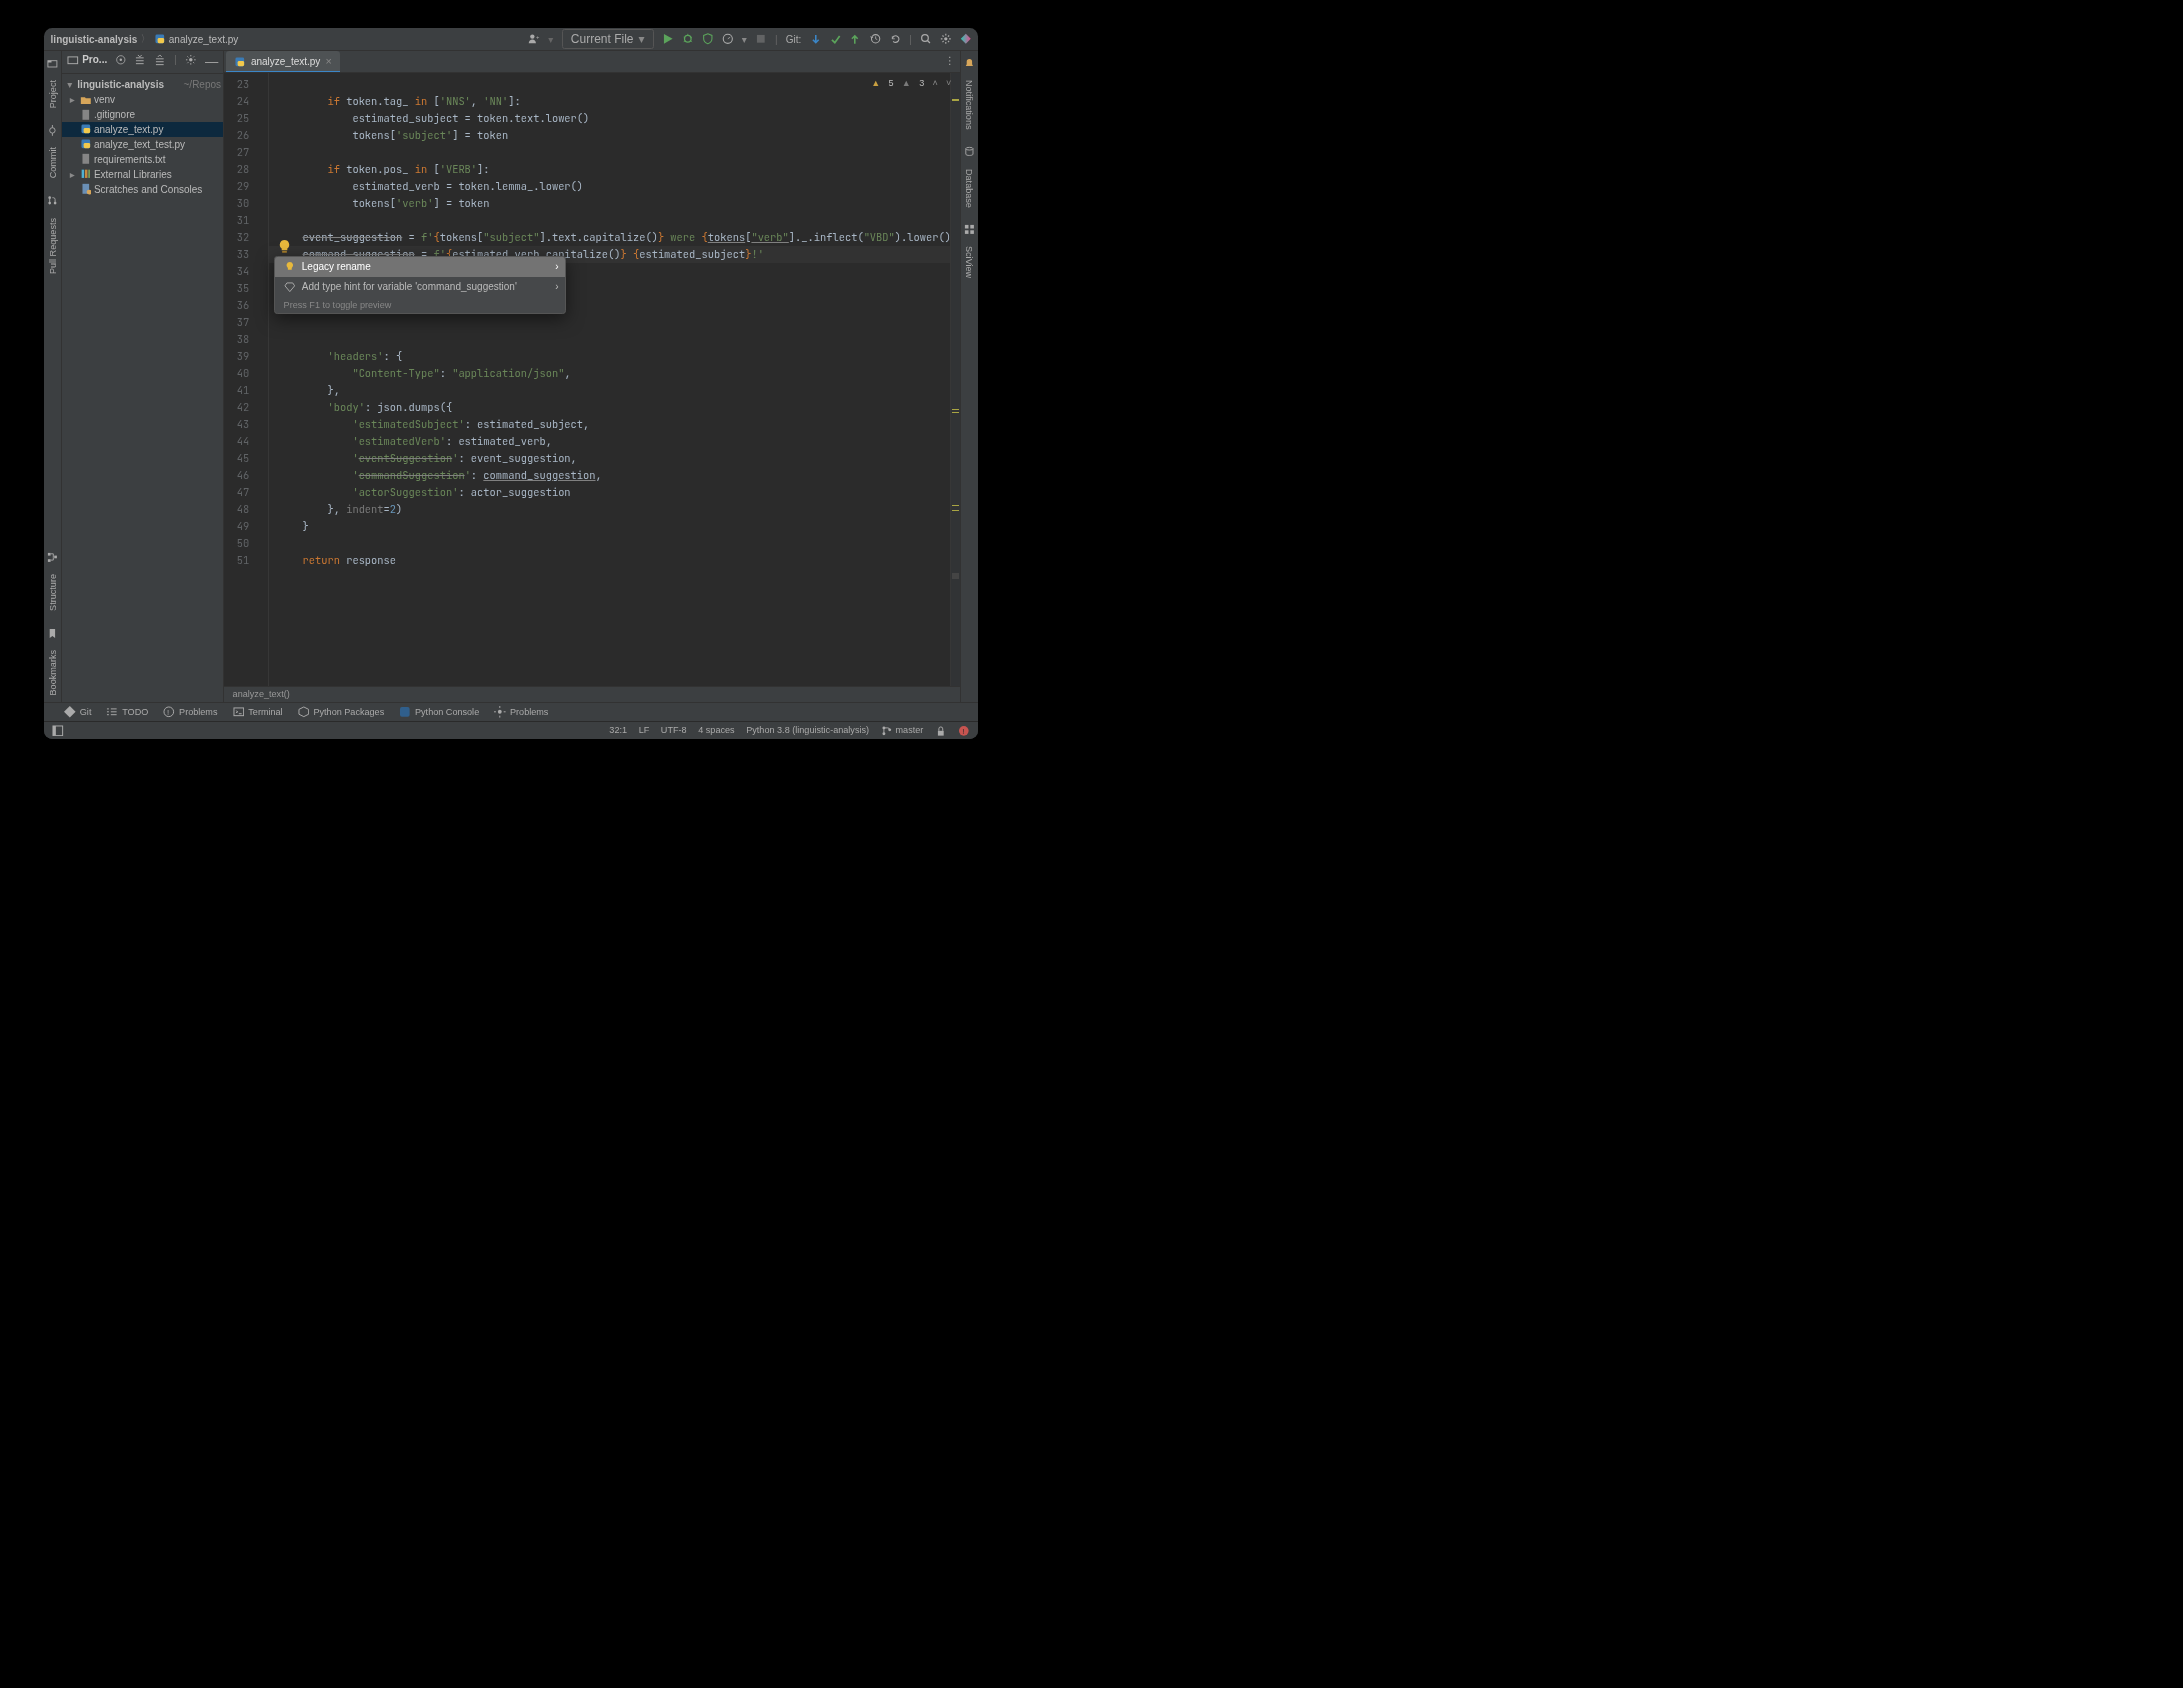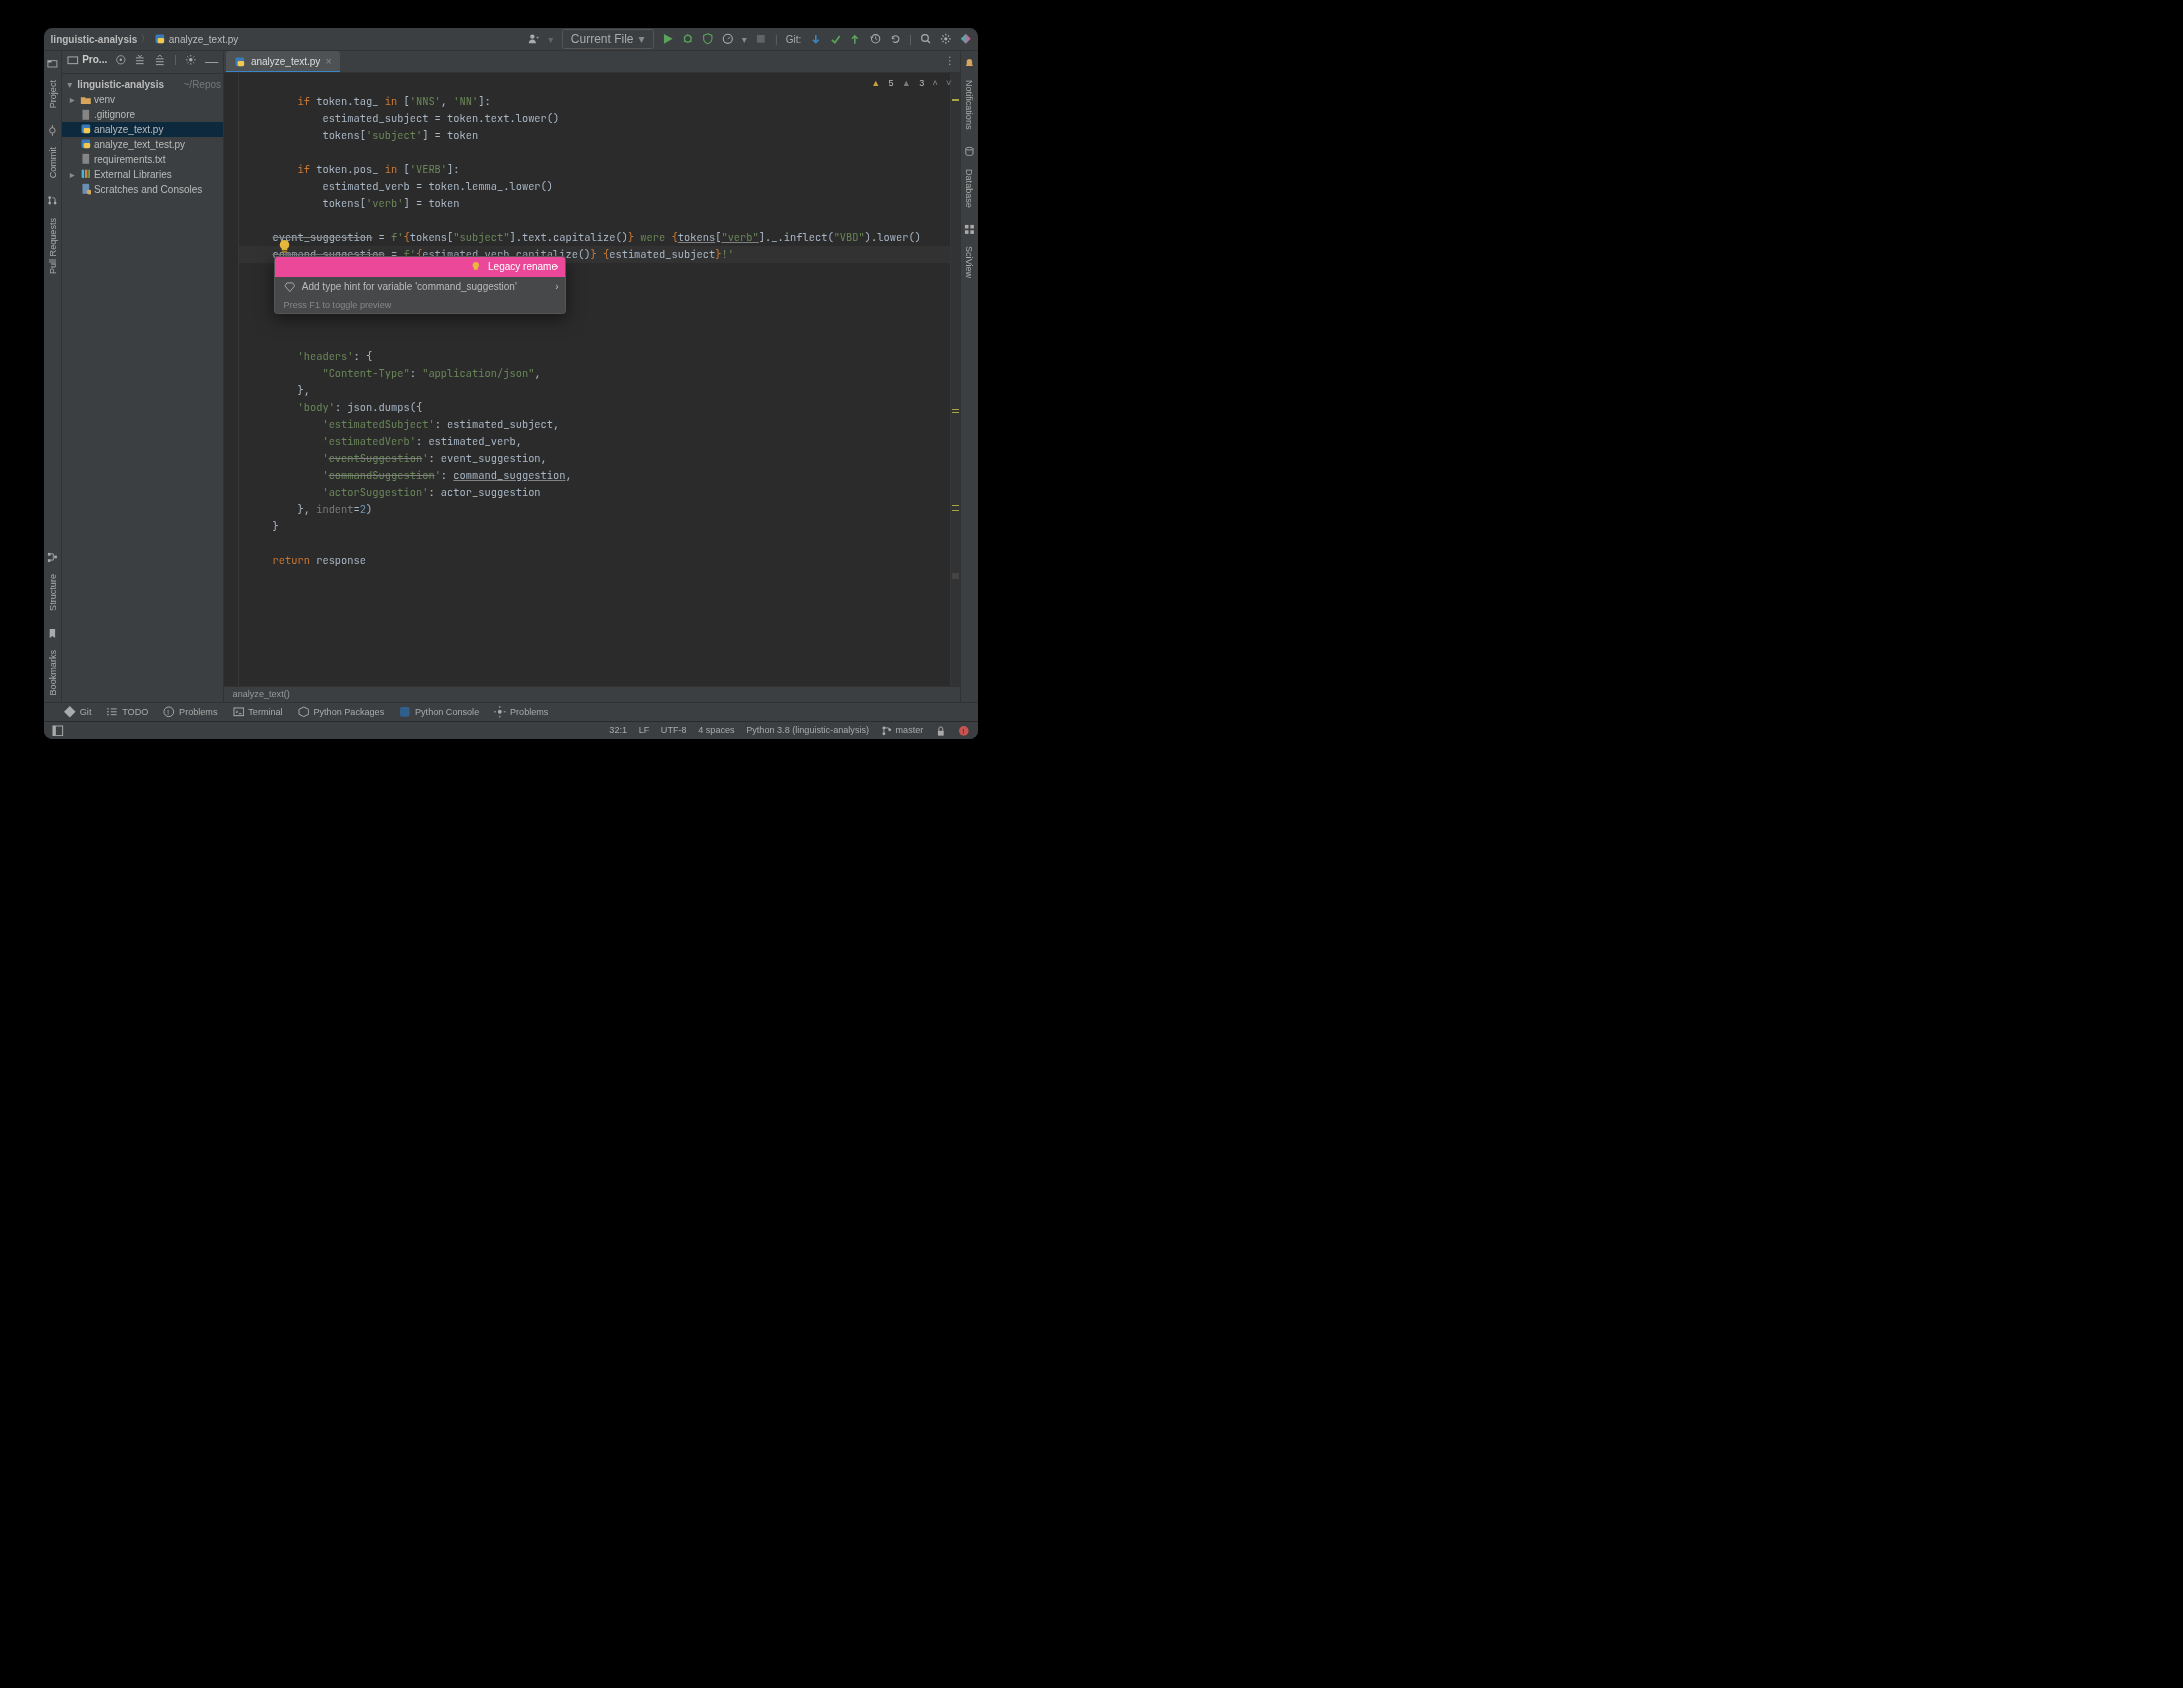--- a/index.html
+++ b/index.html
@@ -82,21 +82,21 @@
 .code .hl-line{ background:#323232; display:block; margin:0 -8.3px; padding:0 8.3px; }
 .code .strike{text-decoration:line-through; text-decoration-color:#808080;}
 .code .uline{text-decoration:underline; text-decoration-color:#808080;}
 .code .muted-id{color:#787878;}
 .caret-line{position:absolute; right:8.3px; top:5px; display:flex; gap:8.3px; align-items:center; font-size:9.1px;}
 .warn-y{color:#c9a041;} .warn-g{color:#7a7a7a;}
 .popup {
   position:absolute; left:50px; top:183px; width:292px; background:#46484a; border:0.8px solid #555; border-radius:3.3px; overflow:hidden; box-shadow:0 5px 16.6px rgba(0,0,0,0.5); font-size:10px;
 }
 .popup .item{display:flex; align-items:center; gap:6.6px; padding:4.2px 8.3px; position:relative;}
-.popup .item.sel{background:#ec4899; color:#fff;justify-content:flex-end;}
+.popup .item.sel{background:#737373; color:#fff;}
 .popup .chev{position:absolute; right:6.6px; color:#bbb;}
 .popup .item.sel .chev{color:#fff;}
 .popup .foot{padding:3.3px 8.3px; color:#888; font-size:9.1px;}
 .bulb { position:absolute; left:53px; top:166px; width:15px; height:15px; }
 .crumb-bar { height:16.6px; background:#3c3f41; padding:1.7px 8.3px; color:#999; font-size:9.1px; border-top:0.8px solid #323232;}
 .tool-window-bar { height:18.3px; background:#3c3f41; border-top:0.8px solid #323232; display:flex; align-items:center; gap:15px; padding:0 20px; font-size:9.1px; color:#aaa;}
 .tool-window-bar .tw{display:flex; align-items:center; gap:4.2px;}
 .status-bar { height:18.3px; background:#3c3f41; display:flex; align-items:center; padding:0 8.3px; font-size:9.1px; color:#aaa; gap:11.6px; border-top:0.8px solid #2a2a2a;}
 .status-bar .sep{flex:1;}
 .err-stripe { width:10px; background:#313335; border-left:0.8px solid #373737; position:relative;}
@@ -401,20 +401,50 @@
                 <rect x="5" y="7" width="9" height="7" rx="2" fill="#f2c94c"></rect>
               </svg>
             </span>
           <span>analyze_text.py</span>
           <span class="close">×</span>
         </div>
         <span class="tab-tools">⋮</span>
       </div>
 
       <div class="editor-body">
+        <div class="gutter-nums" id="ln">23
+24
+25
+26
+27
+28
+29
+30
+31
+32
+33
+34
+35
+36
+37
+38
+39
+40
+41
+42
+43
+44
+45
+46
+47
+48
+49
+50
+51
+</div>
         <div class="gutter-fold"></div>
         <div class="code" id="code">
         <span class="kw">if</span> token.tag_ <span class="kw">in</span> [<span class="str">'NNS'</span>, <span class="str">'NN'</span>]:
             estimated_subject = token.text.lower()
             tokens[<span class="str">'subject'</span>] = token
 
         <span class="kw">if</span> token.pos_ <span class="kw">in</span> [<span class="str">'VERB'</span>]:
             estimated_verb = token.lemma_.lower()
             tokens[<span class="str">'verb'</span>] = token
 

